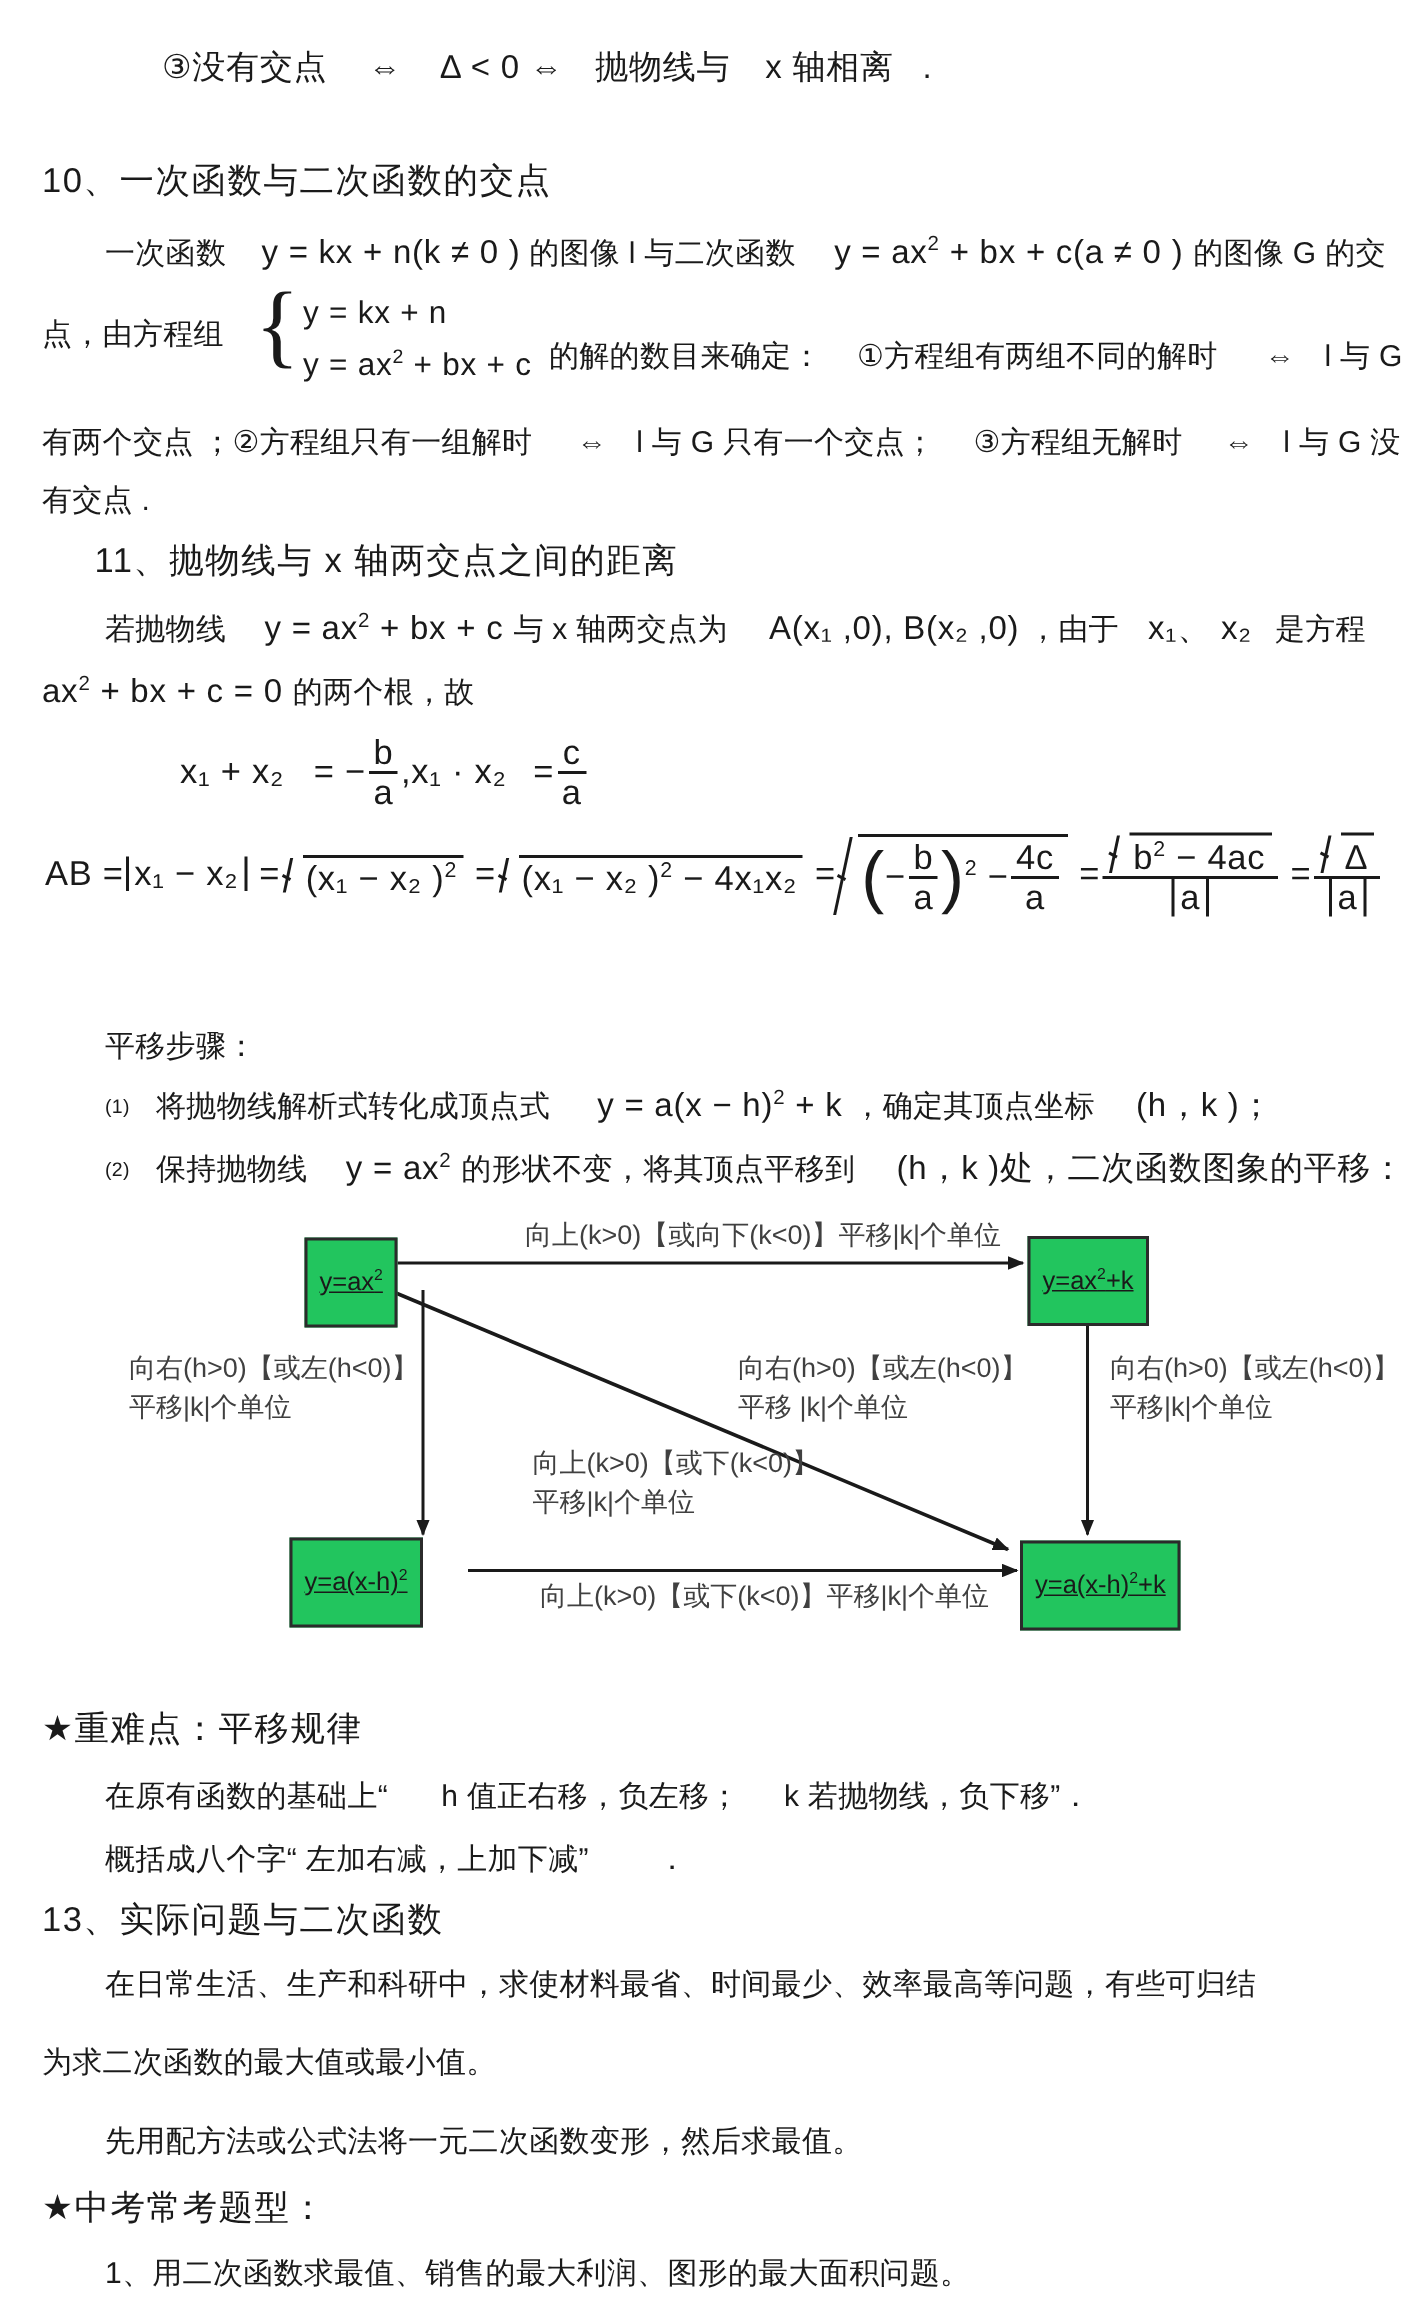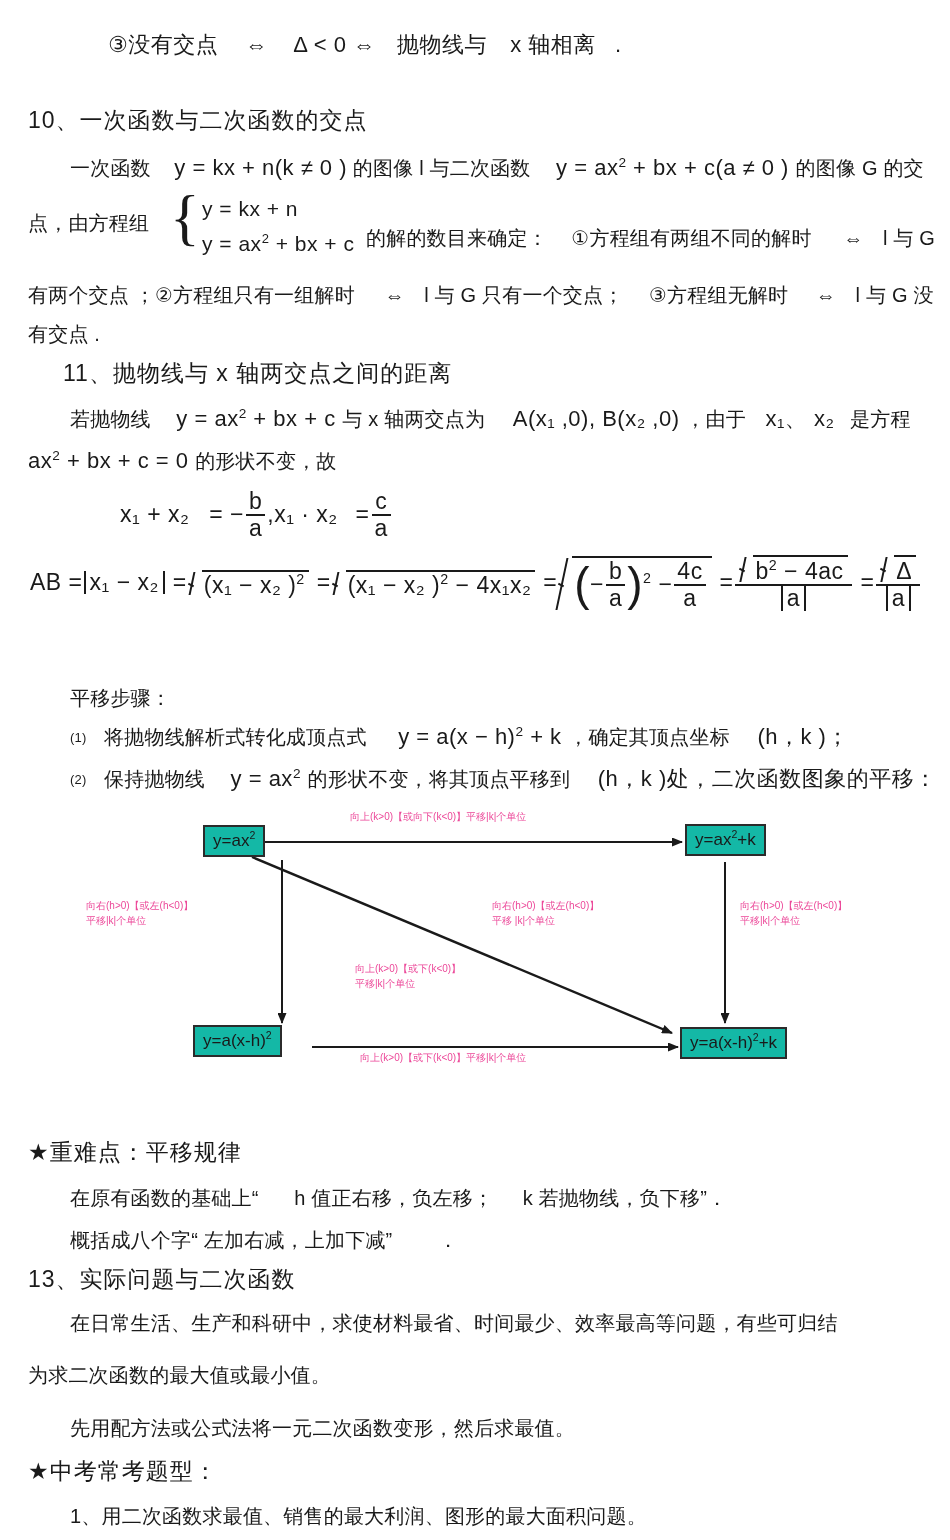--- a/index.html
+++ b/index.html
@@ -117,33 +117,34 @@
     position: absolute;
     left: 60px;
     top: 805px;
     width: 830px;
     height: 280px;
   }
   #diagram svg { display: block; }
   .nodebox {
     position: absolute;
     border: 2px solid #2b2b2b;
-    background: #14b8a6;
+    background: #22c55e;
     font-size: 17px;
-    padding: 5px 8px;
+    padding: 19px 8px;
     white-space: nowrap;
     line-height: 1.05;
     box-sizing: border-box;
+    text-decoration: underline;
   }
   .edgelabel {
     position: absolute;
-    font-size: 10px;
+    font-size: 18px;
     line-height: 1.45;
     white-space: nowrap;
-    color: #ec4899;
+    color: #404040;
   }
 </style>
 </head>
 <body>
 
 <div id="page">
 
   <div class="line math" style="left:108px; top:34px;">
     <span>③</span><span>没有交点</span>
     <span style="display:inline-block;width:14px"></span>
@@ -232,21 +233,21 @@
     <span style="display:inline-block;width:8px"></span>
     <span class="math">x₁、 x₂</span>
     <span style="display:inline-block;width:4px"></span>
     <span>是方程</span>
   </div>
 
   <div class="line" style="left:28px; top:450px;">
     <span class="math">
       <span>ax</span><sup class="m">2</sup> <span>+ bx + c = 0</span>
     </span>
-    <span>的形状不变，故</span>
+    <span>的两个根，故</span>
   </div>
 
   <div class="line math" style="left:120px; top:490px; font-size:23px;">
     <span>x₁ + x₂</span>
     <span style="display:inline-block;width:6px"></span>
     <span>=</span>
     <span>−</span><span class="frac"><span class="num">b</span><span class="den">a</span></span><span>,</span><span>x₁ · x₂</span>
     <span style="display:inline-block;width:4px"></span>
     <span>=</span><span class="frac"><span class="num">c</span><span class="den">a</span></span>
   </div>

